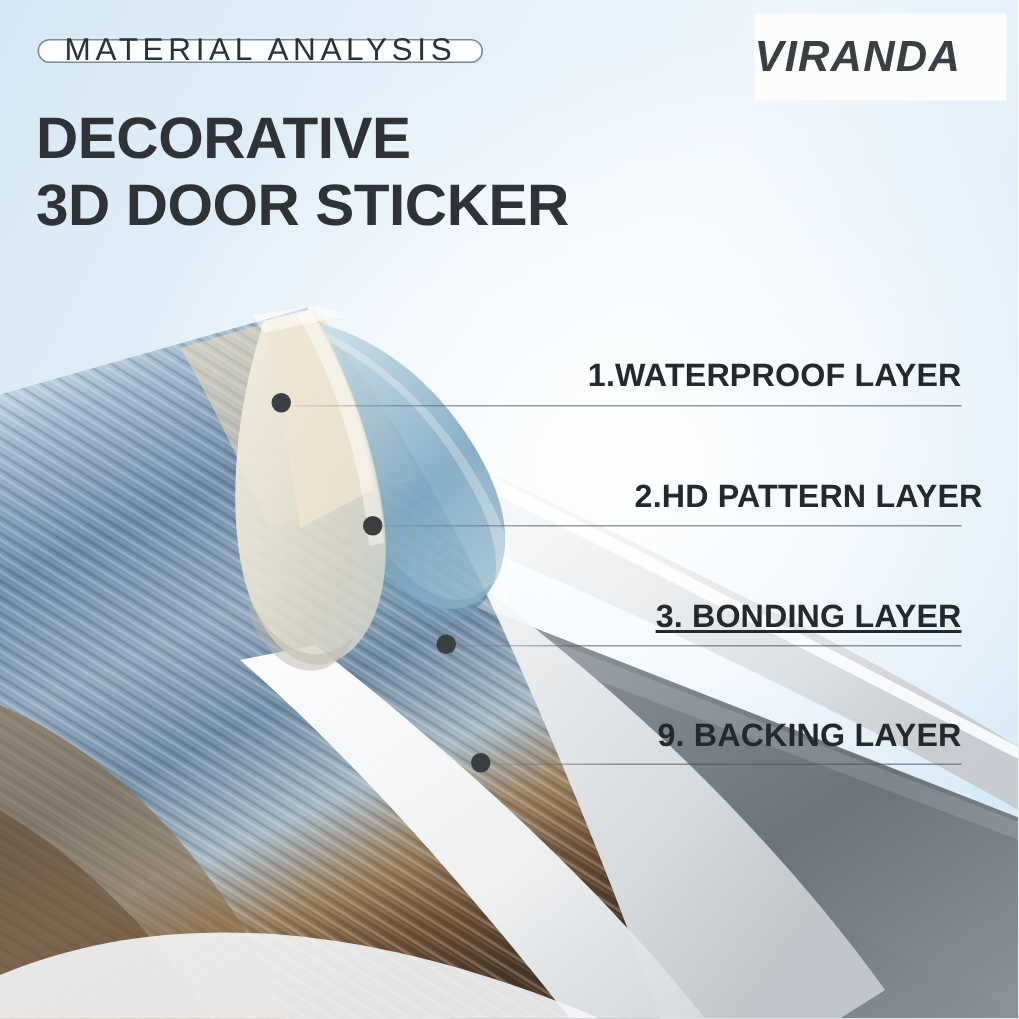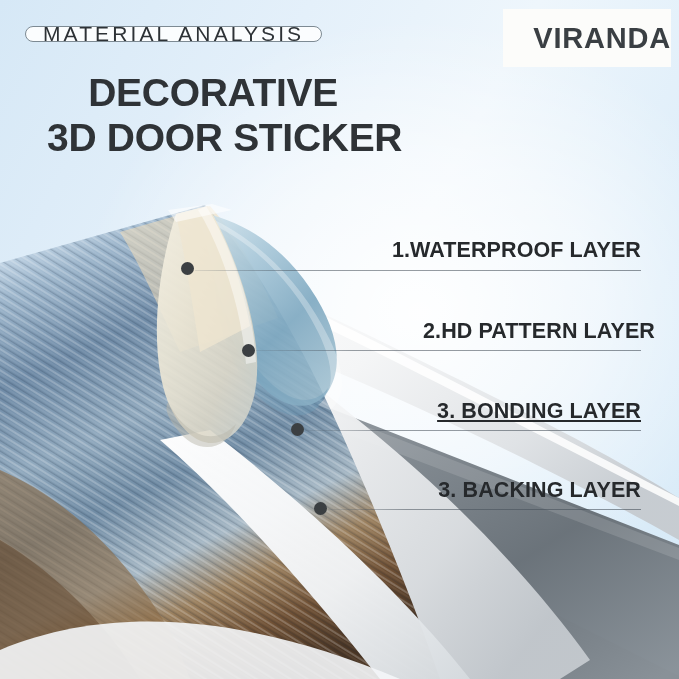--- a/index.html
+++ b/index.html
@@ -35,31 +35,31 @@
   }
   .title {
     position:absolute;
     left:24px; top:70px;
     font-size:39px;
     font-weight:bold;
     line-height:1.16;
     letter-spacing:-0.3px;
     color:#2f3337;
     white-space:nowrap;
-    text-align:center;
-  }
-  .title-line2 { display:block;margin-left:23px; }
+  }
+  .title-line2 { display:block; }
 
   .logo-box {
     position:absolute;
     left:503px; top:9px;
     width:168px; height:58px;
     background:#fcfcfa;
-    display:flex; align-items:center; justify-content:flex-end;
+    display:flex; align-items:center; justify-content:flex-start;
     box-shadow:0 0 0 0 rgba(0,0,0,0);
+    font-style:italic;
   }
   .logo-text {
     font-size:29px; font-weight:bold;
     letter-spacing:0.8px;
     color:#3a3f43;
   }
 
   
   #art { position:absolute; left:0; top:0; width:679px; height:679px; }
 
@@ -259,16 +259,16 @@
       <div class="dot" style="left: 181px; top: 262px;"></div>
       <div class="callout" style="top: 240px; right: 38px;">1.WATERPROOF LAYER</div>
       <div class="rule" style="left: 256px; top: 350px; width: 385px;"></div>
       <div class="dot" style="left: 242px; top: 344px;"></div>
       <div class="callout" style="top: 321px; right: 24px;">2.HD PATTERN LAYER</div>
       <div class="rule" style="left: 305px; top: 430px; width: 336px;"></div>
       <div class="dot" style="left: 291px; top: 423px;"></div>
       <div class="callout" style="top: 401px; right: 38px; text-decoration: underline;">3. BONDING LAYER</div>
       <div class="rule" style="left: 328px; top: 509px; width: 313px;"></div>
       <div class="dot" style="left: 314px; top: 502px;"></div>
-      <div class="callout" style="top: 480px; right: 38px;">3. BACKING LAYER</div>
+      <div class="callout" style="top: 480px; right: 38px;">9. BACKING LAYER</div>
     </div>
 
 </div>
 
 </body></html>

